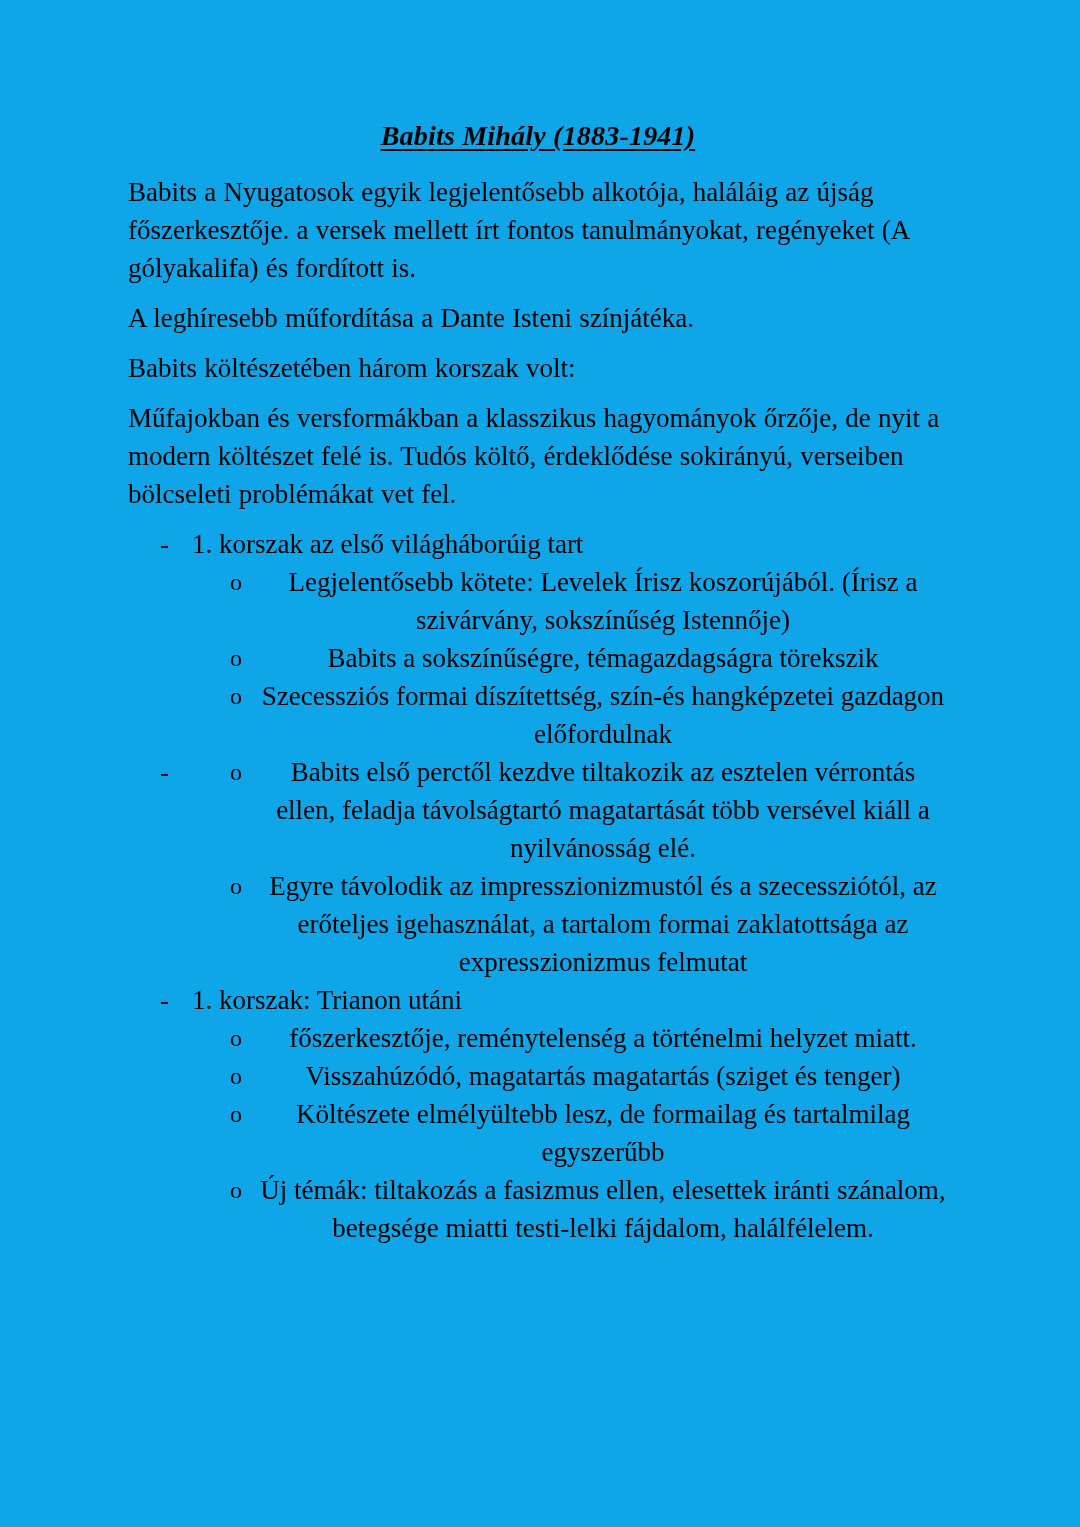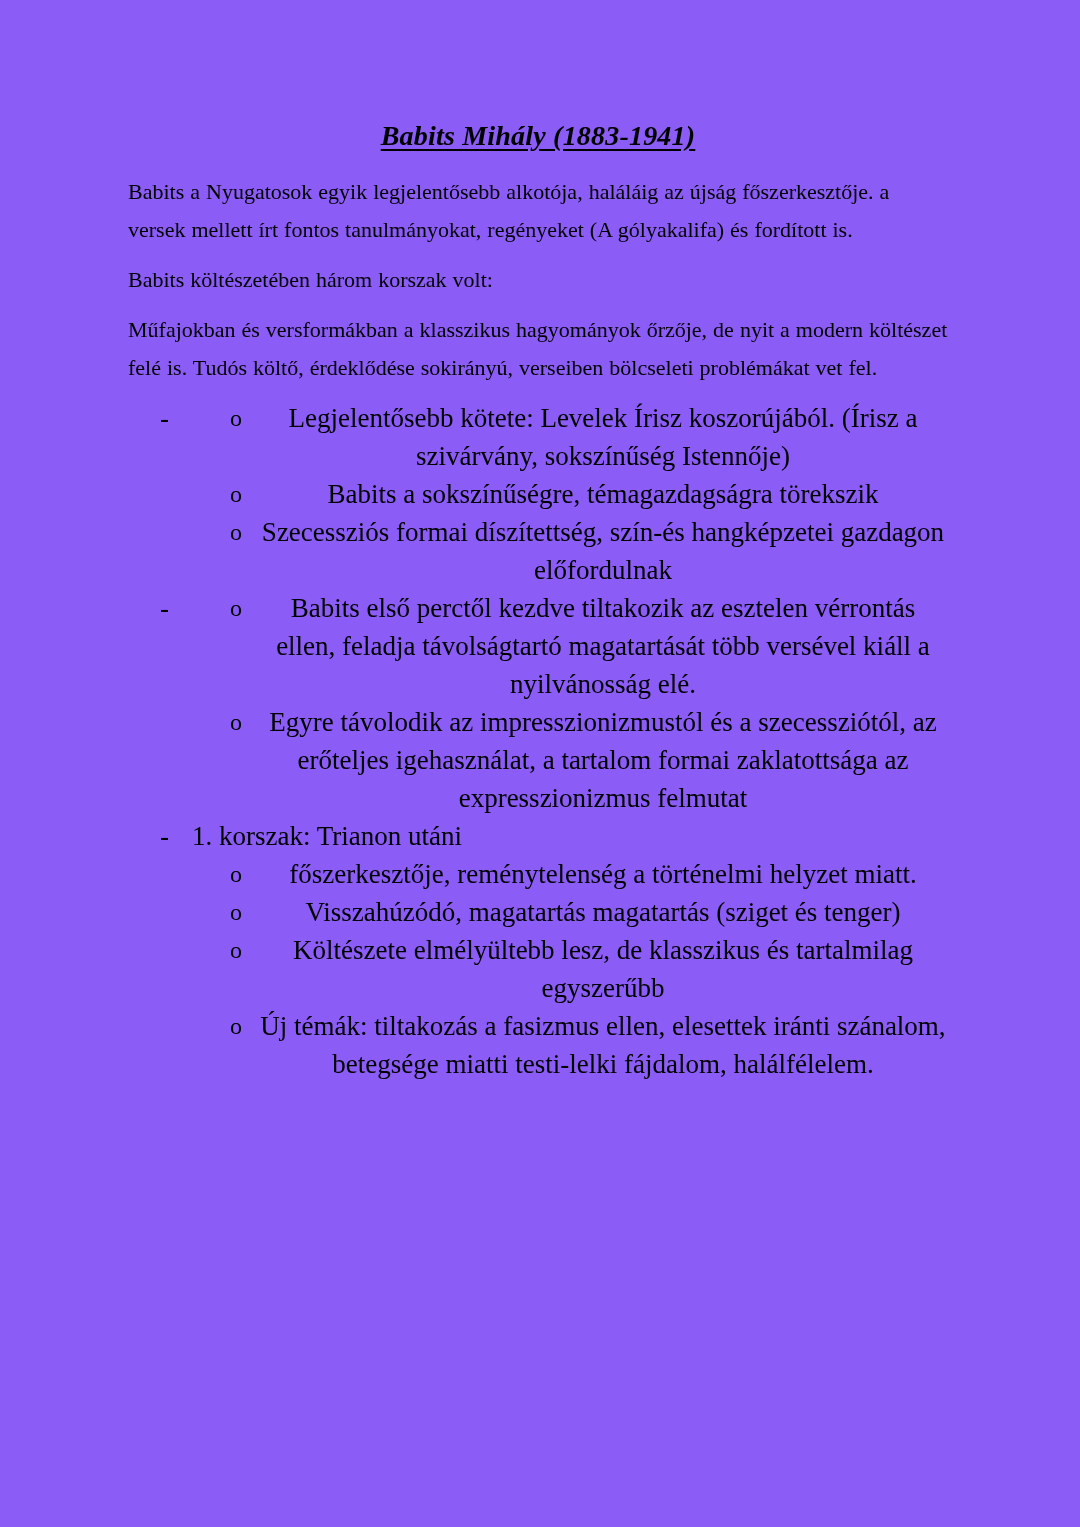--- a/index.html
+++ b/index.html
@@ -5,21 +5,21 @@
 <style>
   html, body {
     margin: 0;
     padding: 0;
     background: #ffffff;
   }
   .page {
     position: relative;
     width: 1080px;
     height: 1527px;
-    background: #8b5cf6;
+    background: #0ea5e9;
     font-family: "Liberation Serif", "DejaVu Serif", serif;
     color: #000000;
     box-sizing: border-box;
     overflow: hidden;
   }
   .content {
     position: absolute;
     left: 128px;
     top: 118px;
     width: 820px;
@@ -31,21 +31,21 @@
     font-style: italic;
     font-size: 28px;
     line-height: 1.25;
     text-decoration: underline;
     text-underline-offset: 4px;
     margin: 0 0 20px 0;
     letter-spacing: 0.2px;
   }
 
   p.para {
-    font-size: 22px;
+    font-size: 27px;
     line-height: 38px;
     margin: 0 0 12px 0;
     text-align: left;
     word-spacing: 0.5px;
   }
 
   ul.level1 {
     list-style: none;
     margin: 0;
     padding: 0;
@@ -92,27 +92,29 @@
 </style>
 </head>
 <body>
 
 <div class="page">
   <div class="content">
 
     <h1 class="doc-title">Babits Mihály (1883-1941)</h1>
 
     <p class="para">Babits a Nyugatosok egyik legjelentősebb alkotója, haláláig az újság főszerkesztője. a versek mellett írt fontos tanulmányokat, regényeket (A gólyakalifa) és fordított is.</p>
+    <p class="para">A leghíresebb műfordítása a Dante Isteni színjátéka.</p>
     <p class="para">Babits költészetében három korszak volt:</p>
     <p class="para">Műfajokban és versformákban a klasszikus hagyományok őrzője, de nyit a modern költészet felé is. Tudós költő, érdeklődése sokirányú, verseiben bölcseleti problémákat vet fel.</p>
 
     <ul class="level1">
 
       <li class="l1-item">
         <span class="marker-dash">-</span>
+        <span class="l1-text">1. korszak az első világháborúig tart</span>
         <ul class="level2">
           <li class="l2-item">
             <span class="marker-circle">o</span>
             <span class="l2-text">Legjelentősebb kötete: Levelek Írisz koszorújából. (Írisz a szivárvány, sokszínűség Istennője)</span>
           </li>
           <li class="l2-item">
             <span class="marker-circle">o</span>
             <span class="l2-text">Babits a sokszínűségre, témagazdagságra törekszik</span>
           </li>
           <li class="l2-item">
@@ -143,21 +145,21 @@
           <li class="l2-item">
             <span class="marker-circle">o</span>
             <span class="l2-text">főszerkesztője, reménytelenség a történelmi helyzet miatt.</span>
           </li>
           <li class="l2-item">
             <span class="marker-circle">o</span>
             <span class="l2-text">Visszahúzódó, magatartás magatartás (sziget és tenger)</span>
           </li>
           <li class="l2-item">
             <span class="marker-circle">o</span>
-            <span class="l2-text">Költészete elmélyültebb lesz, de klasszikus és tartalmilag egyszerűbb</span>
+            <span class="l2-text">Költészete elmélyültebb lesz, de formailag és tartalmilag egyszerűbb</span>
           </li>
           <li class="l2-item">
             <span class="marker-circle">o</span>
             <span class="l2-text">Új témák: tiltakozás a fasizmus ellen, elesettek iránti szánalom, betegsége miatti testi-lelki fájdalom, halálfélelem.</span>
           </li>
         </ul>
       </li>
 
     </ul>
   </div>

